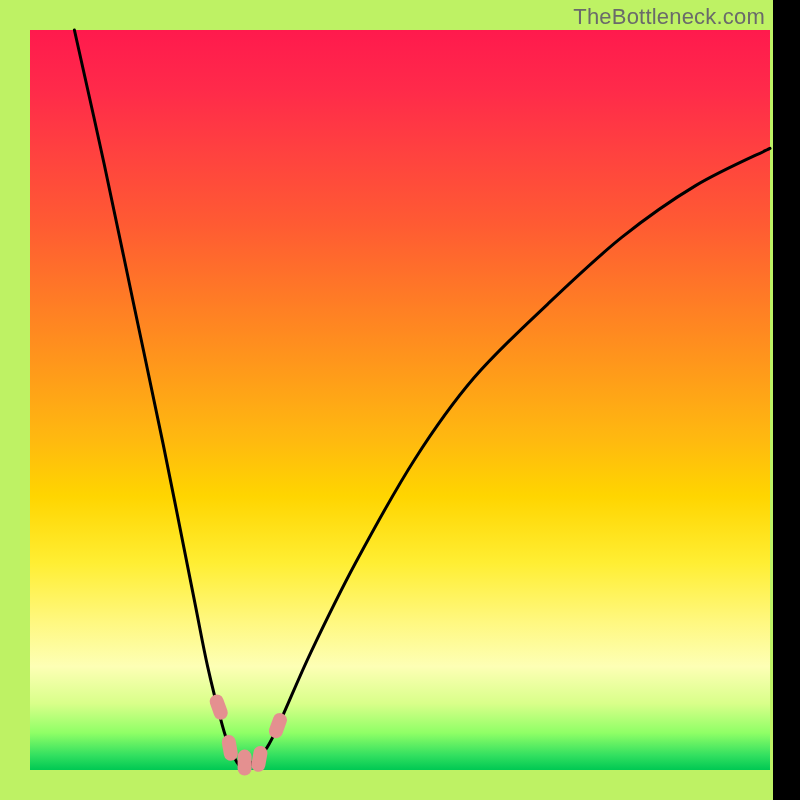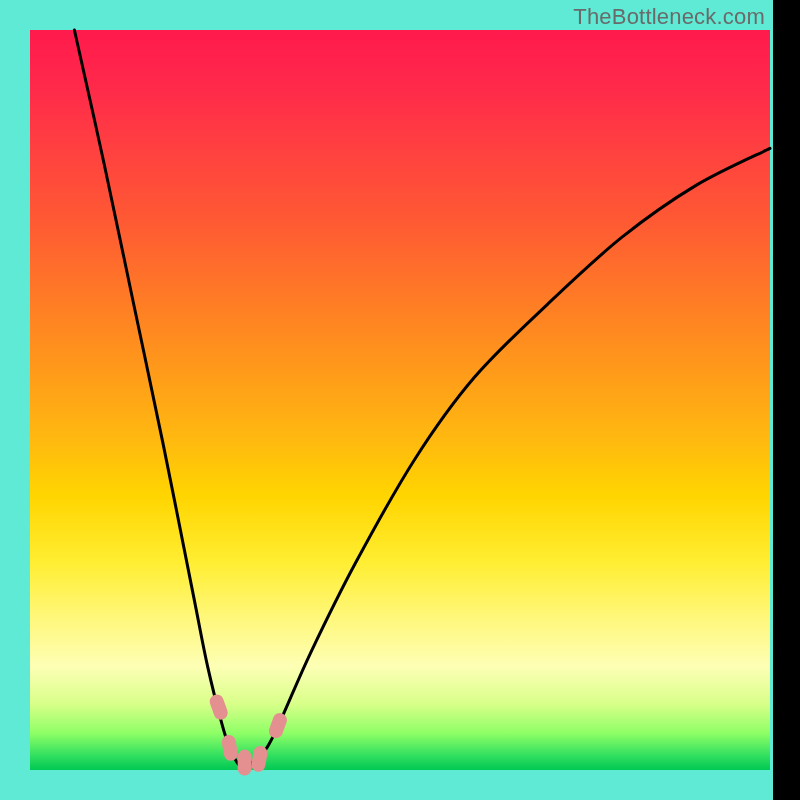--- a/index.html
+++ b/index.html
@@ -1,21 +1,21 @@
 <!DOCTYPE html>
 <html><head>
 <meta charset="utf-8">
 <style>
   * { margin: 0; padding: 0; box-sizing: border-box; }
   html, body { width: 800px; height: 800px; overflow: hidden; background: #000; }
   .frame {
     position: relative;
     width: 773px;
     height: 800px;
-    background: #5eead4;
+    background: #bef264;
   }
   .plot-area {
     position: absolute;
     left: 30px;
     top: 30px;
     width: 740px;
     height: 740px;
     background: linear-gradient(to bottom,
       #ff1a4d 0%,
       #ff2a4a 8%,

